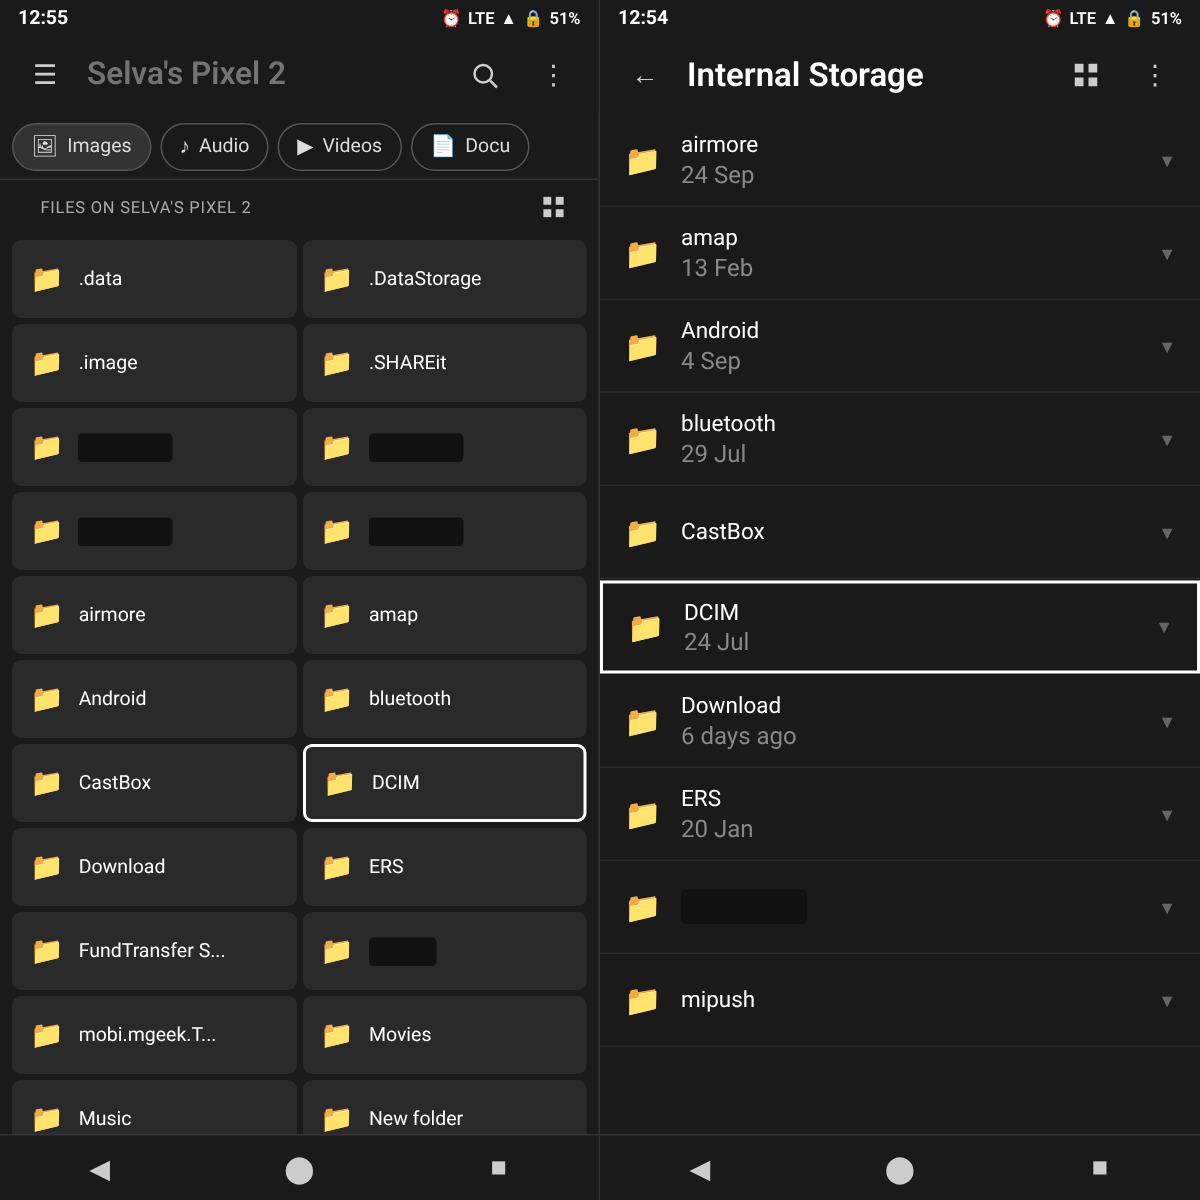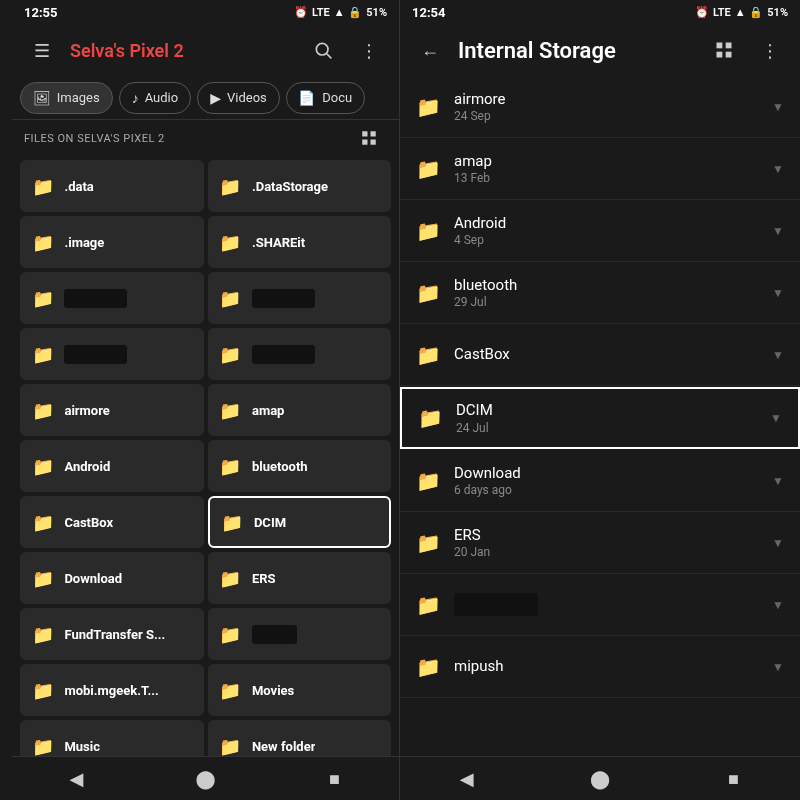--- a/index.html
+++ b/index.html
@@ -14,21 +14,20 @@
     }
 
     
     .left-panel {
       width: 400px;
       height: 800px;
       background: #1a1a1a;
       display: flex;
       flex-direction: column;
       border-right: 1px solid #333;
-      padding-left: 12px;
     }
 
     
     .right-panel {
       width: 400px;
       height: 800px;
       background: #1a1a1a;
       display: flex;
       flex-direction: column;
     }
@@ -51,23 +50,23 @@
     .top-bar {
       height: 52px;
       background: #1a1a1a;
       display: flex;
       align-items: center;
       padding: 0 12px;
       gap: 10px;
     }
     .top-bar .title {
       flex: 1;
-      font-size: 18px;
+      font-size: 21px;
       font-weight: 600;
-      color: #ef4444;
+      color: #737373;
     }
     .icon-btn {
       width: 36px;
       height: 36px;
       display: flex;
       align-items: center;
       justify-content: center;
       cursor: pointer;
       border-radius: 50%;
       color: #cccccc;
@@ -104,20 +103,21 @@
     
     .files-header {
       height: 36px;
       display: flex;
       align-items: center;
       justify-content: space-between;
       padding: 0 12px;
       font-size: 11px;
       color: #aaaaaa;
       letter-spacing: 0.5px;
+      margin-left: 15px;
     }
 
     
     .files-grid {
       flex: 1;
       overflow-y: auto;
       padding: 4px 8px;
       display: grid;
       grid-template-columns: 1fr 1fr;
       gap: 4px;
@@ -142,21 +142,20 @@
     .folder-item .folder-icon {
       font-size: 18px;
       color: #bbbbbb;
       flex-shrink: 0;
     }
     .folder-item .folder-name {
       overflow: hidden;
       text-overflow: ellipsis;
       white-space: nowrap;
       font-size: 13px;
-      font-weight: bold;
     }
     .folder-item.dark-label .folder-name {
       background: #111;
       color: #111;
       border-radius: 3px;
       padding: 2px 20px;
     }
 
     
     .nav-bar {
@@ -219,21 +218,21 @@
     }
     .list-item .li-text {
       flex: 1;
     }
     .list-item .li-name {
       font-size: 15px;
       color: #ffffff;
       line-height: 1.3;
     }
     .list-item .li-date {
-      font-size: 12px;
+      font-size: 16px;
       color: #888888;
     }
     .list-item .li-arrow {
       font-size: 12px;
       color: #666666;
     }
   </style>
 </head>
 <body>
 

